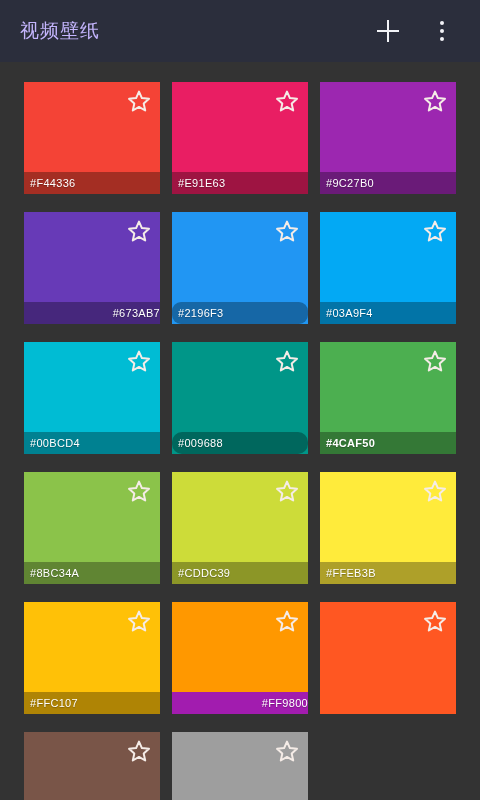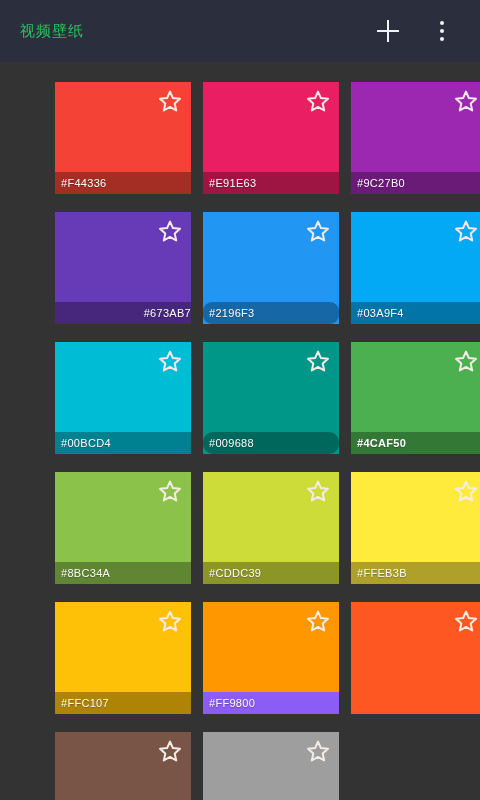--- a/index.html
+++ b/index.html
@@ -12,43 +12,43 @@
   #app { width:480px; height:800px; position:relative; display:flex; flex-direction:column; }
 
   
   .appbar {
     height:62px; flex:0 0 62px;
     background:#2b2e3c;
     display:flex; align-items:center;
     padding:0 16px 0 20px;
   }
   .appbar-title {
-    color:#22c55e;
-    font-size:15px;
+    color:#c4b5fd;
+    font-size:19px;
     letter-spacing:1px;
     flex:1 1 auto;
     white-space:nowrap;
   }
   .appbar-actions { display:flex; align-items:center; gap:10px; }
   .icon-btn {
     width:44px; height:44px;
     display:flex; align-items:center; justify-content:center;
     cursor:pointer;
   }
   .plus-icon { position:relative; width:22px; height:22px; }
   .plus-icon::before, .plus-icon::after {
     content:""; position:absolute; background:#f2f3f7;
   }
   .plus-icon::before { left:0; top:10px; width:22px; height:2px; }
   .plus-icon::after  { top:0; left:10px; width:2px; height:22px; }
   .dots-icon { display:flex; flex-direction:column; gap:4px; align-items:center; }
   .dots-icon i { display:block; width:4px; height:4px; border-radius:50%; background:#f2f3f7; }
 
   
-  .grid-wrap { flex:1 1 auto; overflow:hidden; position:relative;padding-left:31px; }
+  .grid-wrap { flex:1 1 auto; overflow:hidden; position:relative; }
   .grid {
     display:grid;
     grid-template-columns:repeat(3, 136px);
     gap:18px 12px;
     padding:20px 0 0 24px;
   }
   .swatch {
     width:136px; height:112px;
     position:relative;
     overflow:hidden;
@@ -244,21 +244,21 @@
             <span class="swatch-hex">#FFC107</span>
           </div>
         </div>
         <div class="swatch">
           <div class="swatch-main" style="background: rgb(255, 152, 0);"></div>
           <div class="swatch-star">
             <svg viewBox="0 0 24 24" fill="none" stroke="#f5ece7" stroke-width="2" stroke-linejoin="round">
               <polygon points="12,2.6 14.9,9.1 22,9.8 16.7,14.6 18.2,21.5 12,17.9 5.8,21.5 7.3,14.6 2,9.8 9.1,9.1"></polygon>
             </svg>
           </div>
-          <div class="swatch-footer" style="background: #8b5cf6;">
+          <div class="swatch-footer" style="background: #a21caf; justify-content: flex-end;">
             <span class="swatch-hex">#FF9800</span>
           </div>
         </div>
         <div class="swatch no-label">
           <div class="swatch-main" style="background: rgb(255, 87, 34);"></div>
           <div class="swatch-star">
             <svg viewBox="0 0 24 24" fill="none" stroke="#f5ece7" stroke-width="2" stroke-linejoin="round">
               <polygon points="12,2.6 14.9,9.1 22,9.8 16.7,14.6 18.2,21.5 12,17.9 5.8,21.5 7.3,14.6 2,9.8 9.1,9.1"></polygon>
             </svg>
           </div>

